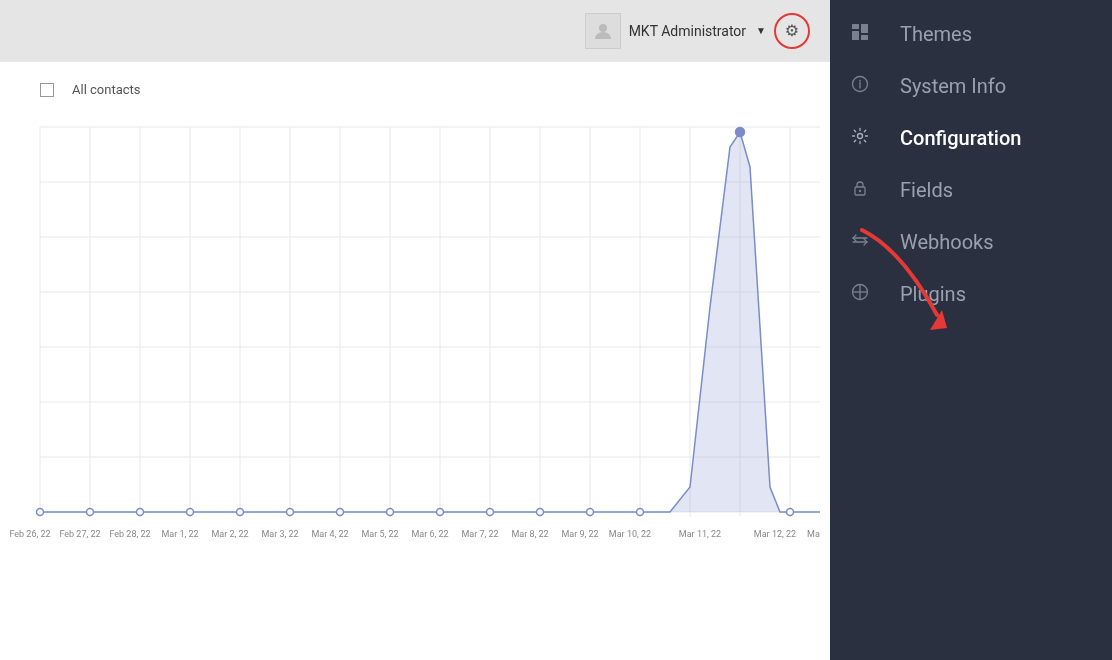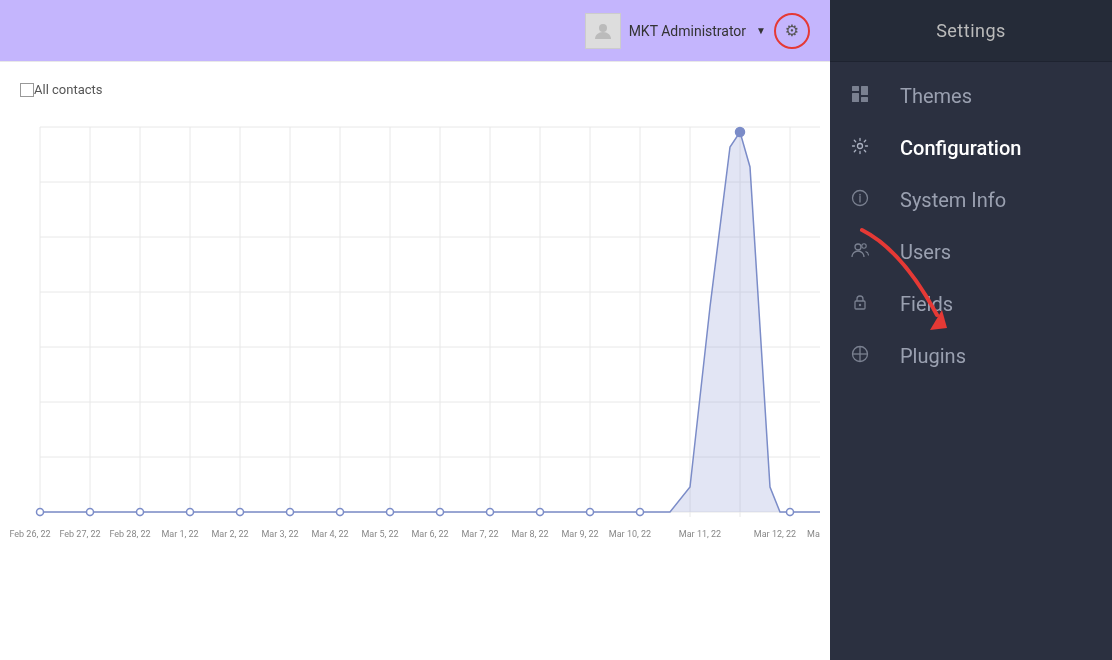--- a/index.html
+++ b/index.html
@@ -23,21 +23,21 @@
       overflow: hidden;
     }
 
     
     .top-header {
       position: absolute;
       top: 0;
       left: 0;
       right: 0;
       height: 62px;
-      background: #c4b5fd;
+      background: #e5e5e5;
       border-bottom: 1px solid #e8e8e8;
       display: flex;
       align-items: center;
       justify-content: flex-end;
       padding-right: 20px;
       z-index: 10;
     }
 
     .user-info {
       display: flex;
@@ -90,22 +90,22 @@
       left: 0;
       right: 0;
       bottom: 0;
       background: #fff;
       padding: 20px 10px 10px 0;
     }
 
     .chart-legend {
       display: flex;
       align-items: center;
-      gap: 0;
-      margin-left: 20px;
+      gap: 18px;
+      margin-left: 40px;
       margin-bottom: 10px;
     }
 
     .legend-checkbox {
       width: 14px;
       height: 14px;
       border: 1px solid #999;
       background: #fff;
       display: inline-block;
     }
@@ -284,84 +284,81 @@
         <text x="630" y="430" font-size="9" fill="#888" text-anchor="middle">Mar 10, 22</text>
         <text x="700" y="430" font-size="9" fill="#888" text-anchor="middle">Mar 11, 22</text>
         <text x="775" y="430" font-size="9" fill="#888" text-anchor="middle">Mar 12, 22</text>
         <text x="815" y="430" font-size="9" fill="#888" text-anchor="middle">Mar</text>
       </svg>
     </div>
   </div>
 </div>
 
 <div class="sidebar">
-  <div class="sidebar-header">
-    <span class="sidebar-title">Settings</span>
-  </div>
 
   <div class="sidebar-menu">
 
     <div class="menu-item">
       <span class="menu-icon">
         <svg width="18" height="18" viewBox="0 0 18 18" fill="none">
           <rect x="1" y="1" width="7" height="5" rx="0.5" fill="#7a8090"></rect>
           <rect x="1" y="8" width="7" height="9" rx="0.5" fill="#7a8090"></rect>
           <rect x="10" y="1" width="7" height="9" rx="0.5" fill="#7a8090"></rect>
           <rect x="10" y="12" width="7" height="5" rx="0.5" fill="#7a8090"></rect>
         </svg>
       </span>
       <span>Themes</span>
     </div>
 
 
 
-    <div class="menu-item active">
-      <span class="menu-icon">
-        <svg width="18" height="18" viewBox="0 0 18 18" fill="none">
-          <circle cx="9" cy="9" r="2.5" fill="none" stroke="#aab0c0" stroke-width="1.3"></circle>
-          <path d="M9 1.5v2M9 14.5v2M1.5 9h2M14.5 9h2M3.3 3.3l1.4 1.4M13.3 13.3l1.4 1.4M3.3 14.7l1.4-1.4M13.3 4.7l1.4-1.4" stroke="#aab0c0" stroke-width="1.3" stroke-linecap="round"></path>
-        </svg>
-      </span>
-      <span>Configuration</span>
-    </div>
-
     <div class="menu-item">
       <span class="menu-icon">
         <svg width="18" height="18" viewBox="0 0 18 18" fill="none">
           <circle cx="9" cy="9" r="7.5" fill="none" stroke="#7a8090" stroke-width="1.3"></circle>
           <line x1="9" y1="7" x2="9" y2="13" stroke="#7a8090" stroke-width="1.3" stroke-linecap="round"></line>
           <circle cx="9" cy="5.5" r="0.8" fill="#7a8090"></circle>
         </svg>
       </span>
       <span>System Info</span>
     </div>
 
-    <div class="menu-item">
-      <span class="menu-icon">
-        <svg width="18" height="18" viewBox="0 0 18 18" fill="none">
-          <circle cx="7" cy="6" r="3" fill="none" stroke="#7a8090" stroke-width="1.3"></circle>
-          <path d="M1 16c0-3.3 2.7-6 6-6s6 2.7 6 6" stroke="#7a8090" stroke-width="1.3" fill="none"></path>
-          <circle cx="13" cy="5" r="2.2" fill="none" stroke="#7a8090" stroke-width="1.1"></circle>
-          <path d="M14.5 10.5c1.8.5 3 2.2 3 4" stroke="#7a8090" stroke-width="1.1" fill="none"></path>
-        </svg>
-      </span>
-      <span>Users</span>
-    </div>
+    <div class="menu-item active">
+      <span class="menu-icon">
+        <svg width="18" height="18" viewBox="0 0 18 18" fill="none">
+          <circle cx="9" cy="9" r="2.5" fill="none" stroke="#aab0c0" stroke-width="1.3"></circle>
+          <path d="M9 1.5v2M9 14.5v2M1.5 9h2M14.5 9h2M3.3 3.3l1.4 1.4M13.3 13.3l1.4 1.4M3.3 14.7l1.4-1.4M13.3 4.7l1.4-1.4" stroke="#aab0c0" stroke-width="1.3" stroke-linecap="round"></path>
+        </svg>
+      </span>
+      <span>Configuration</span>
+    </div>
+
 
     <div class="menu-item">
       <span class="menu-icon">
         <svg width="18" height="18" viewBox="0 0 18 18" fill="none">
           <rect x="4" y="8" width="10" height="8" rx="1" fill="none" stroke="#7a8090" stroke-width="1.3"></rect>
           <path d="M6 8V6a3 3 0 016 0v2" stroke="#7a8090" stroke-width="1.3" fill="none"></path>
           <circle cx="9" cy="12" r="1.2" fill="#7a8090"></circle>
         </svg>
       </span>
       <span>Fields</span>
     </div>
 
+    <div class="menu-item">
+      <span class="menu-icon">
+        <svg width="18" height="18" viewBox="0 0 18 18" fill="none">
+          <path d="M2 7h14" stroke="#7a8090" stroke-width="1.3" stroke-linecap="round"></path>
+          <path d="M2 11h14" stroke="#7a8090" stroke-width="1.3" stroke-linecap="round"></path>
+          <path d="M5 4l-3 3 3 3" stroke="#7a8090" stroke-width="1.2" fill="none" stroke-linecap="round"></path>
+          <path d="M13 8l3 3-3 3" stroke="#7a8090" stroke-width="1.2" fill="none" stroke-linecap="round"></path>
+        </svg>
+      </span>
+      <span>Webhooks</span>
+    </div>
 
 
     <div class="menu-item">
       <span class="menu-icon">
         <svg width="18" height="18" viewBox="0 0 18 18" fill="none">
           <circle cx="9" cy="9" r="7.5" fill="none" stroke="#7a8090" stroke-width="1.3"></circle>
           <line x1="9" y1="2" x2="9" y2="16" stroke="#7a8090" stroke-width="1.3"></line>
           <line x1="2" y1="9" x2="16" y2="9" stroke="#7a8090" stroke-width="1.3"></line>
         </svg>
       </span>

